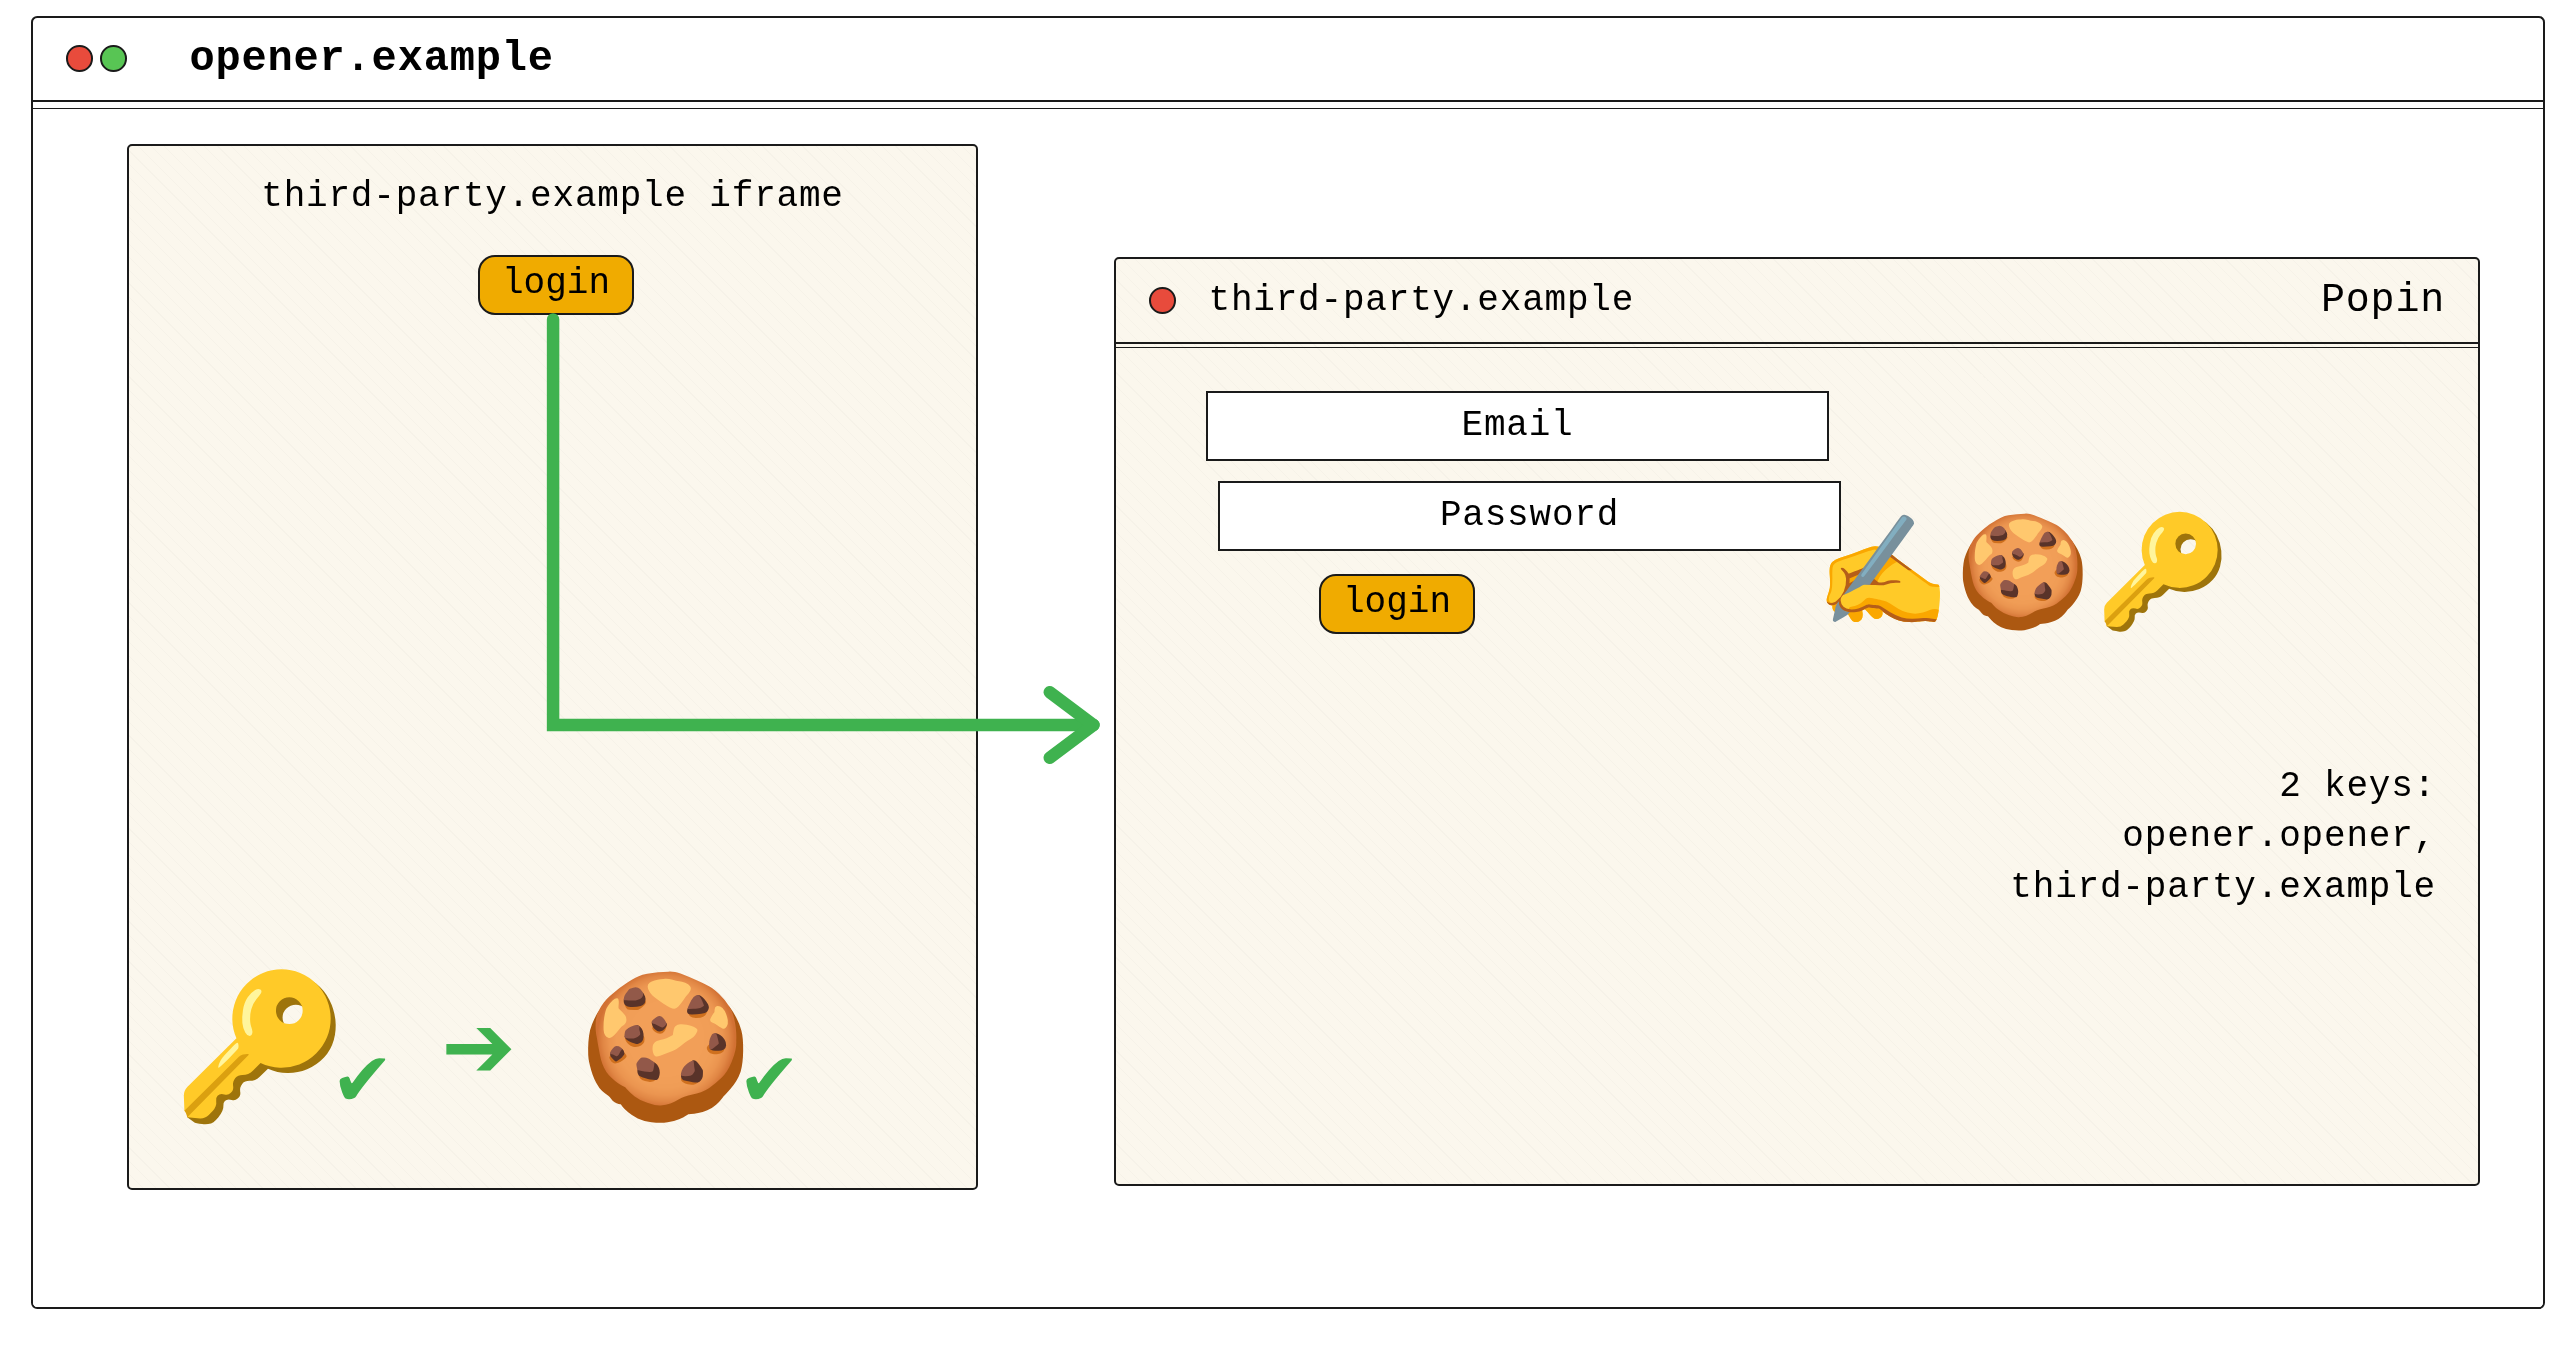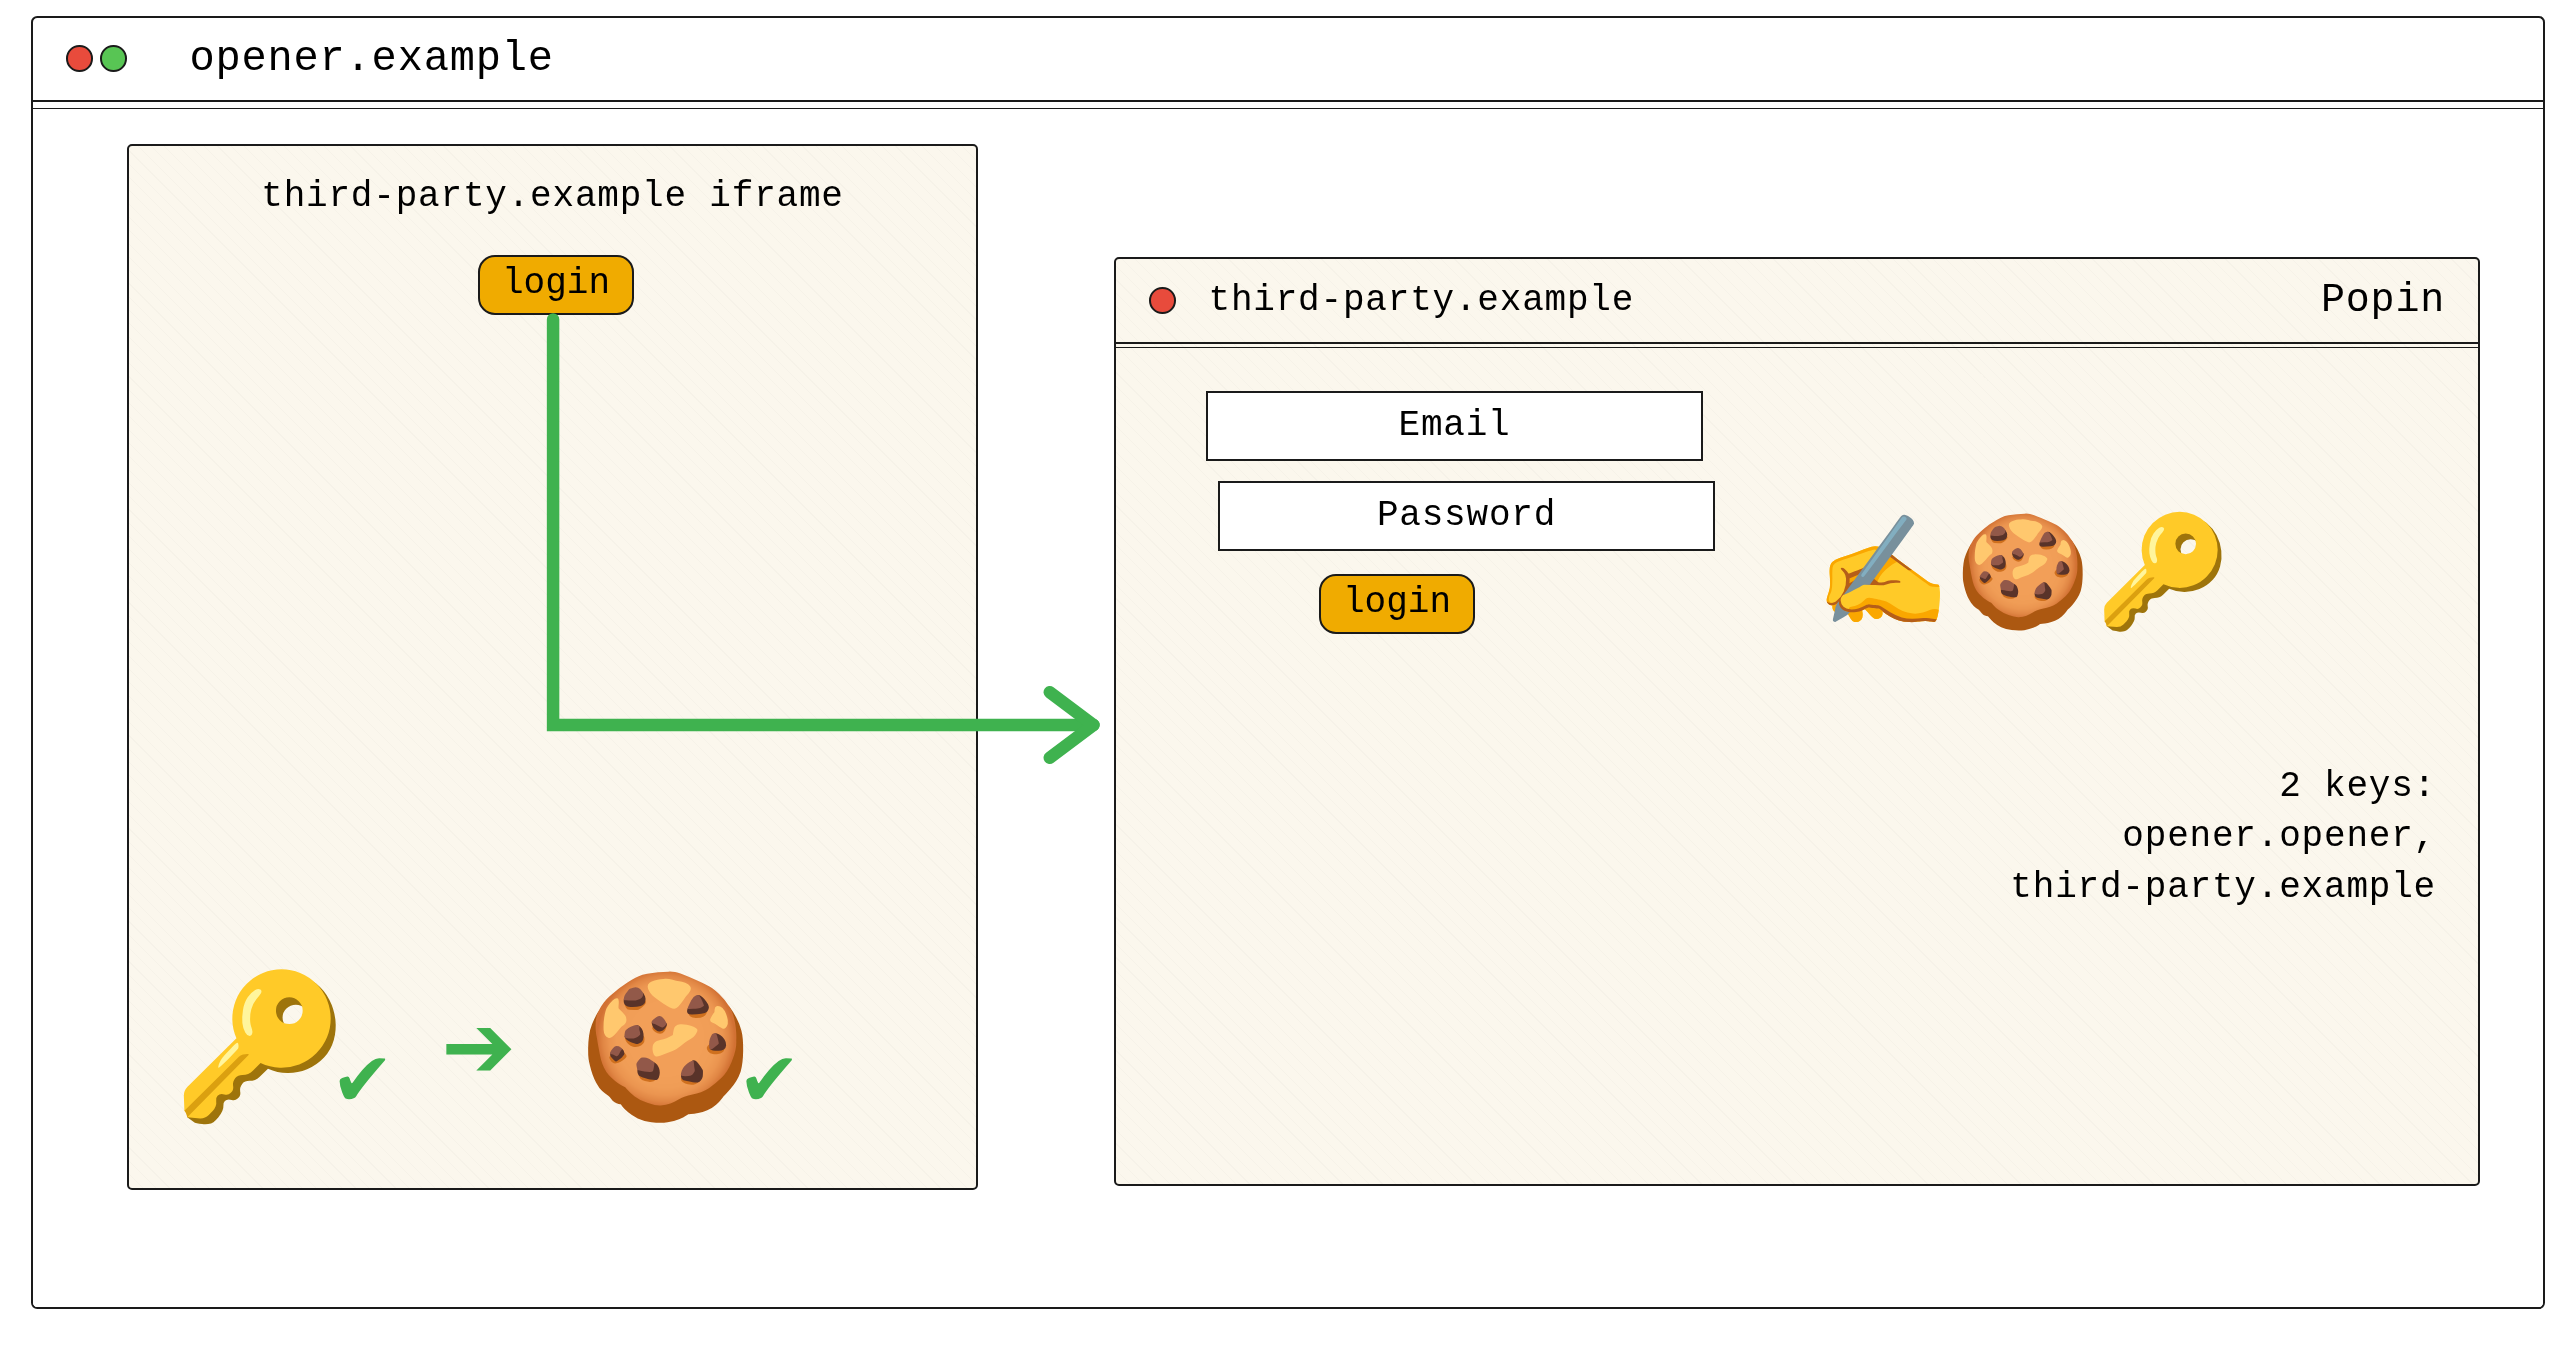--- a/index.html
+++ b/index.html
@@ -37,21 +37,21 @@
   .dot {
     width: 26.5px;
     height: 26.5px;
     border-radius: 50%;
     border: 2.3px solid #1a1a1a;
   }
   .dot-red   { background: #e84b3c; }
   .dot-green { background: #58c554; }
   .browser-title {
     font-size: 42px;
-    font-weight: 400;
+    font-weight: 700;
     margin-left: 55px;
     letter-spacing: 0.8px;
   }
 
   .browser-body {
     position: relative;
     flex: 1;
     background: #fff;
     margin-top: 6.2px;
     border-top: 0.8px solid #1a1a1a;
@@ -136,21 +136,21 @@
     position: relative;
     flex: 1;
     border-top: 0.8px solid #1a1a1a;
     margin-top: 3.1px;
   }
 
   .text-input {
     position: absolute;
     background: #fff;
     border: 2.3px solid #1a1a1a;
-    width: 497px;
+    width: 623px;
     height: 70px;
     font-size: 36px;
     display: flex;
     align-items: center;
     justify-content: center;
     letter-spacing: 0.8px;
   }
   .email-input    { left: 90px; top: 43px; }
   .password-input { left: 102px; top: 133px; }
   .login-btn-2    { left: 203px; top: 226px; }

